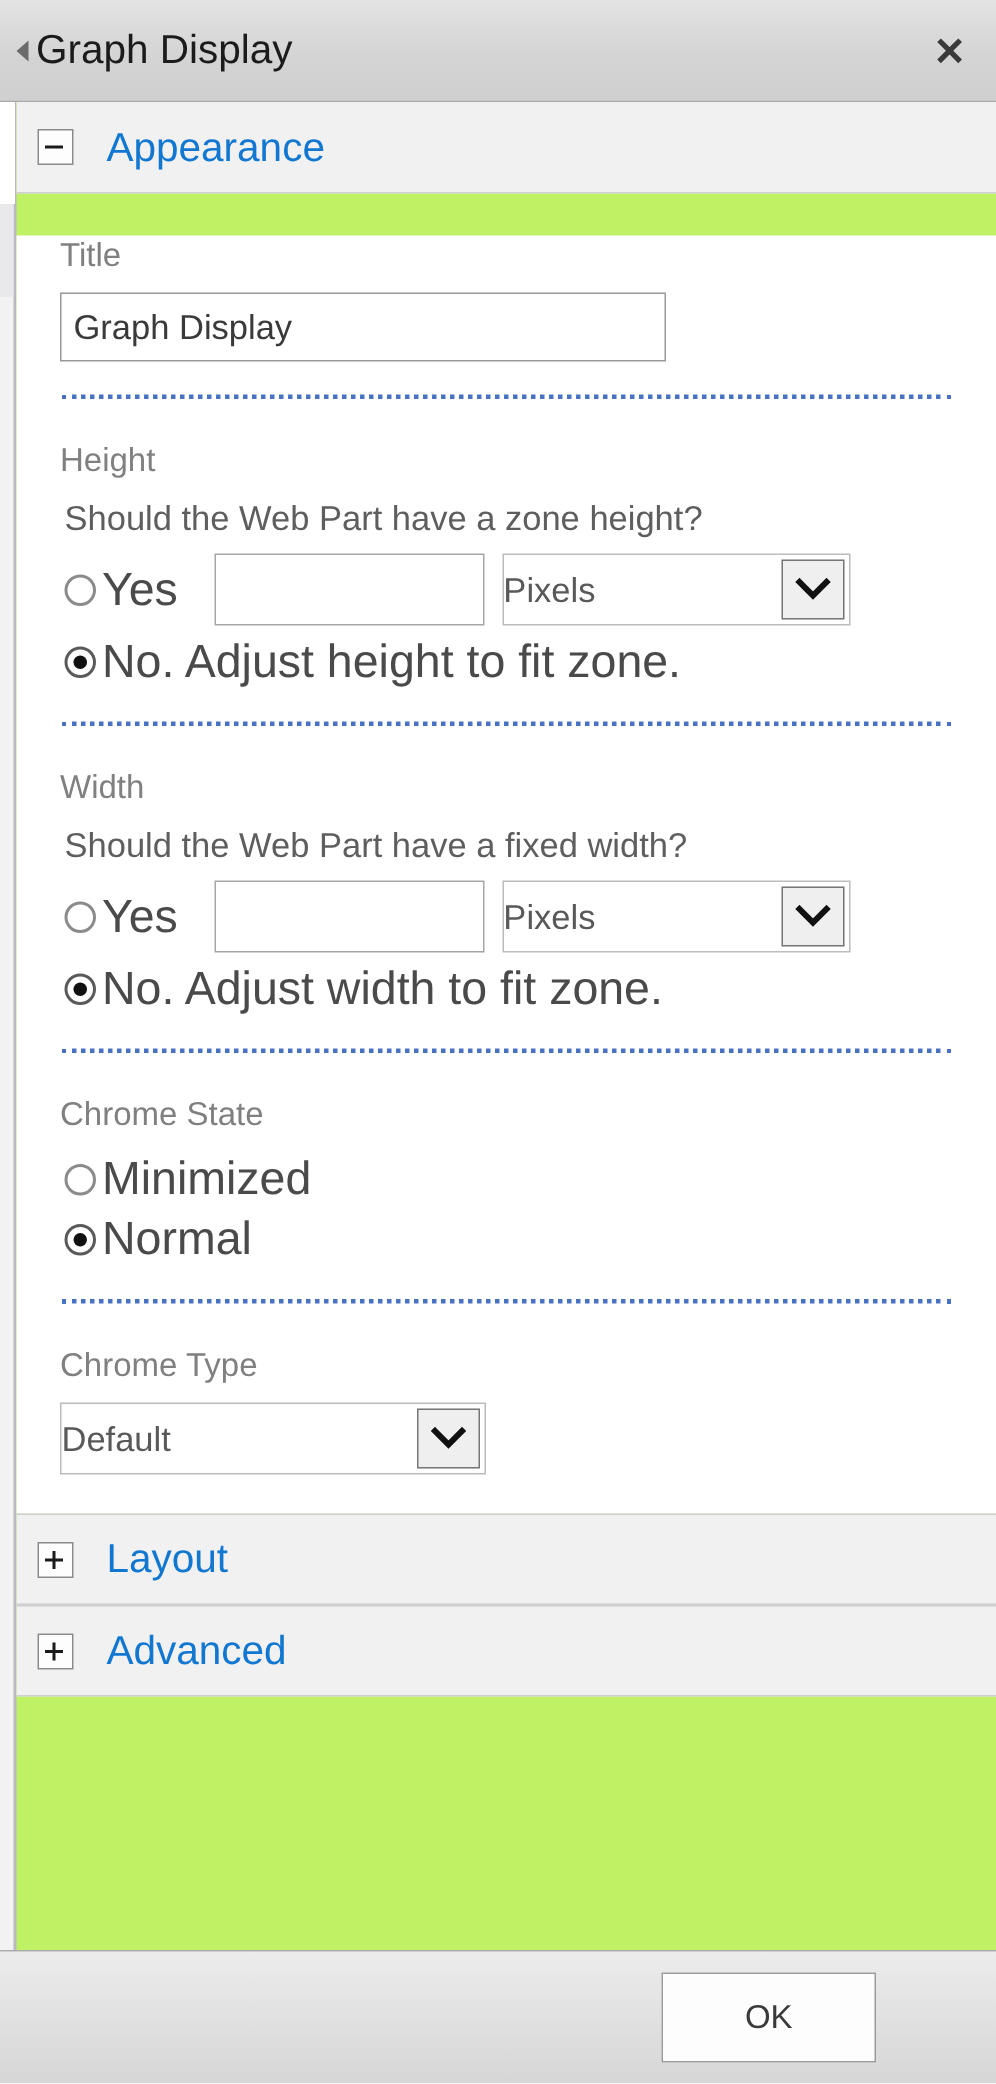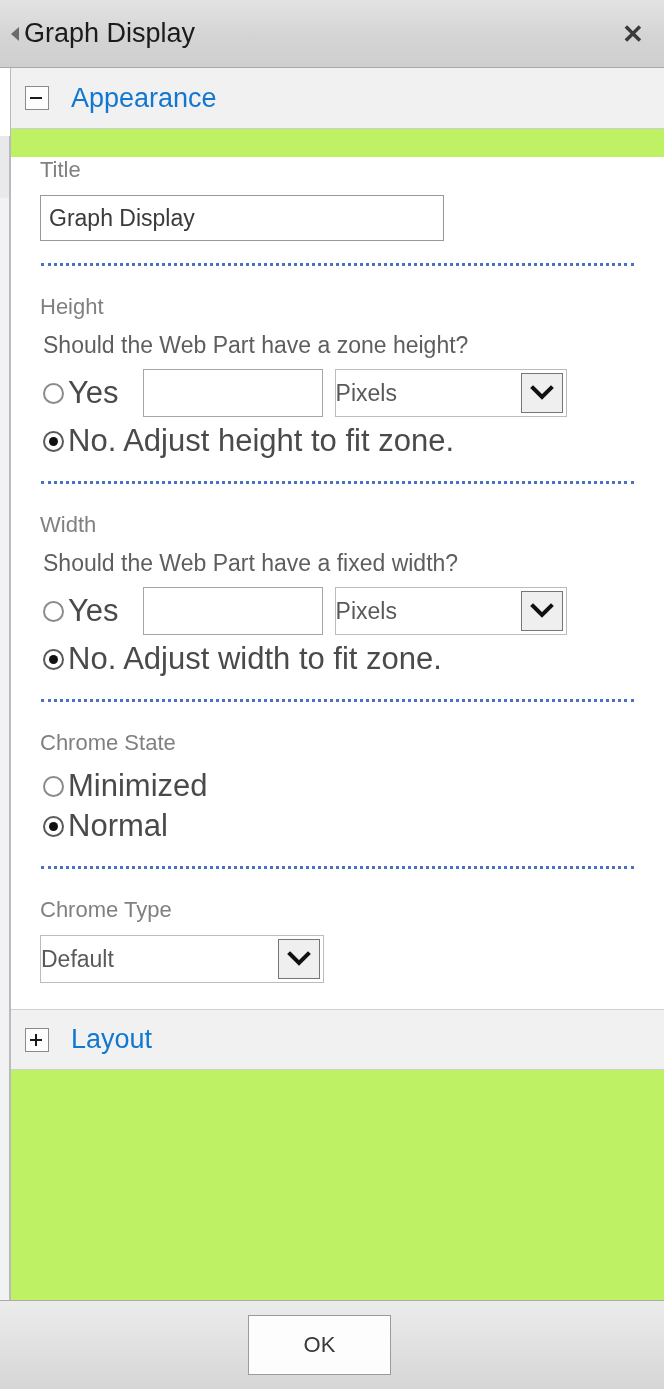--- a/index.html
+++ b/index.html
@@ -302,22 +302,22 @@
   }
 
   
   .footer {
     flex: 0 0 89px;
     height: 89px;
     background: linear-gradient(to bottom, #ececec 0%, #d6d6d6 100%);
     border-top: 1px solid #a9a9a9;
     display: flex;
     align-items: center;
-    justify-content: center;
-    padding-right: 43px;
+    justify-content: flex-end;
+    padding-right: 80px;
     box-sizing: border-box;
   }
   .btn {
     width: 143px;
     height: 60px;
     background: #fdfdfd;
     border: 1px solid #9b9b9b;
     font-family: "Liberation Sans", sans-serif;
     font-size: 22px;
     color: #3a3a3a;
@@ -438,20 +438,24 @@
         </div>
 
         <div style="height:26px"></div>
       </div>
 
       <div class="section-header collapsed">
         <span class="toggle-box plus"></span>
         <span class="section-title">Layout</span>
       </div>
 
+      <div class="section-header collapsed">
+        <span class="toggle-box plus"></span>
+        <span class="section-title">Advanced</span>
+      </div>
 
     </div>
   </div>
 
   <div class="footer">
     <button class="btn">OK</button>
   </div>
 
 </div>
 

